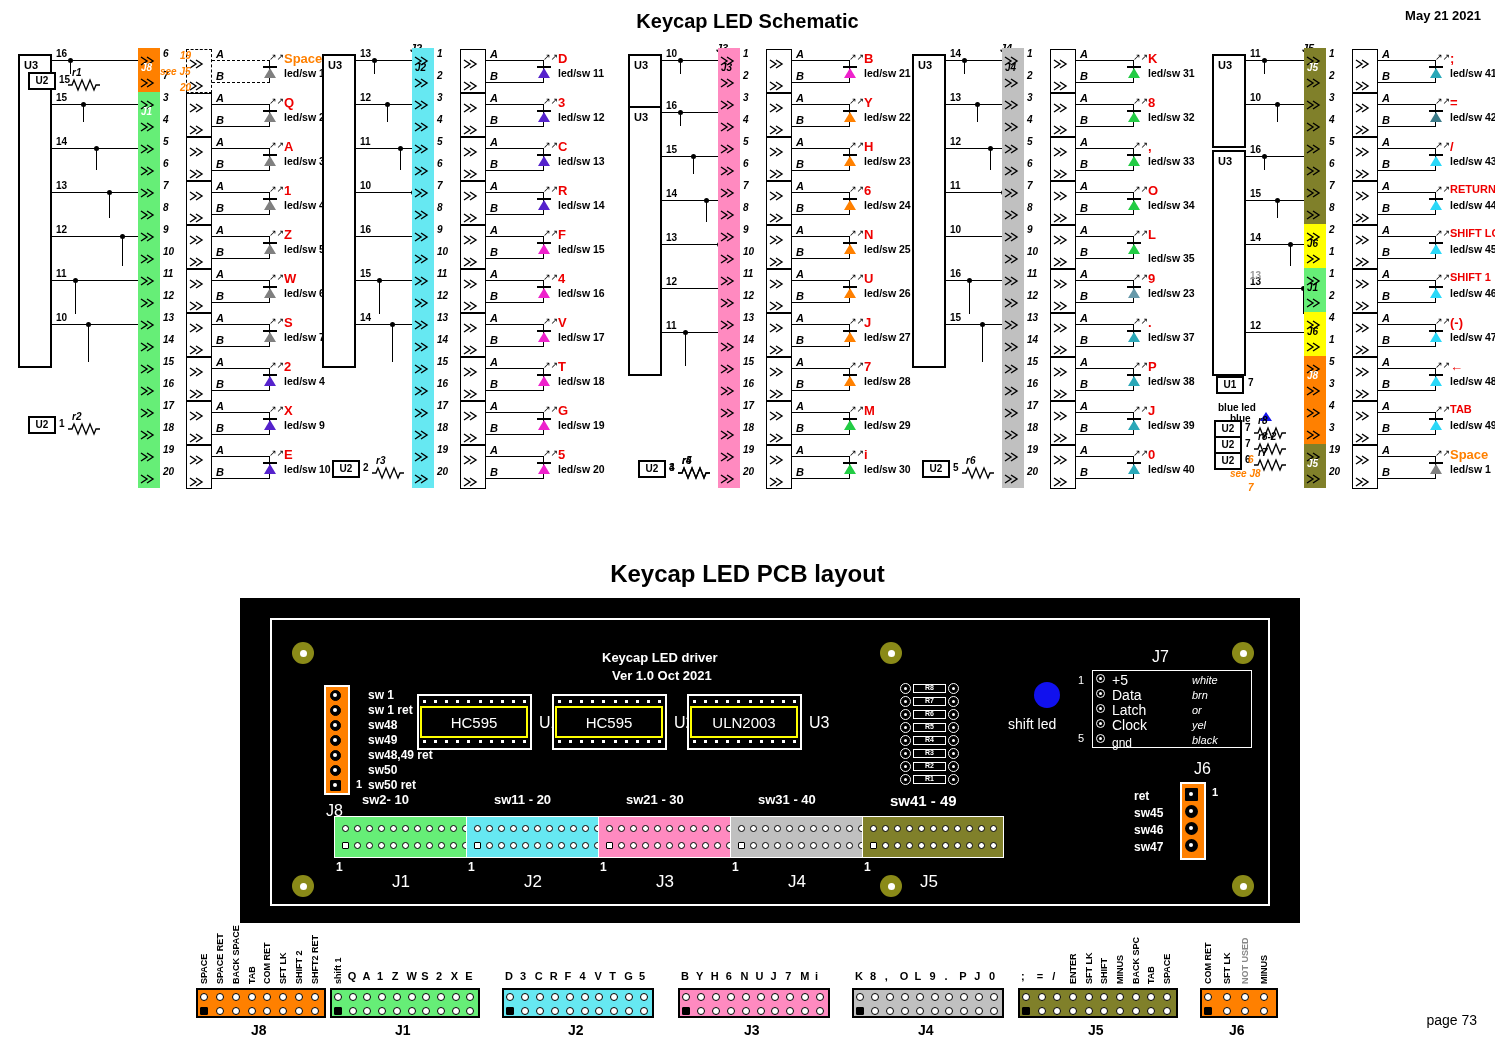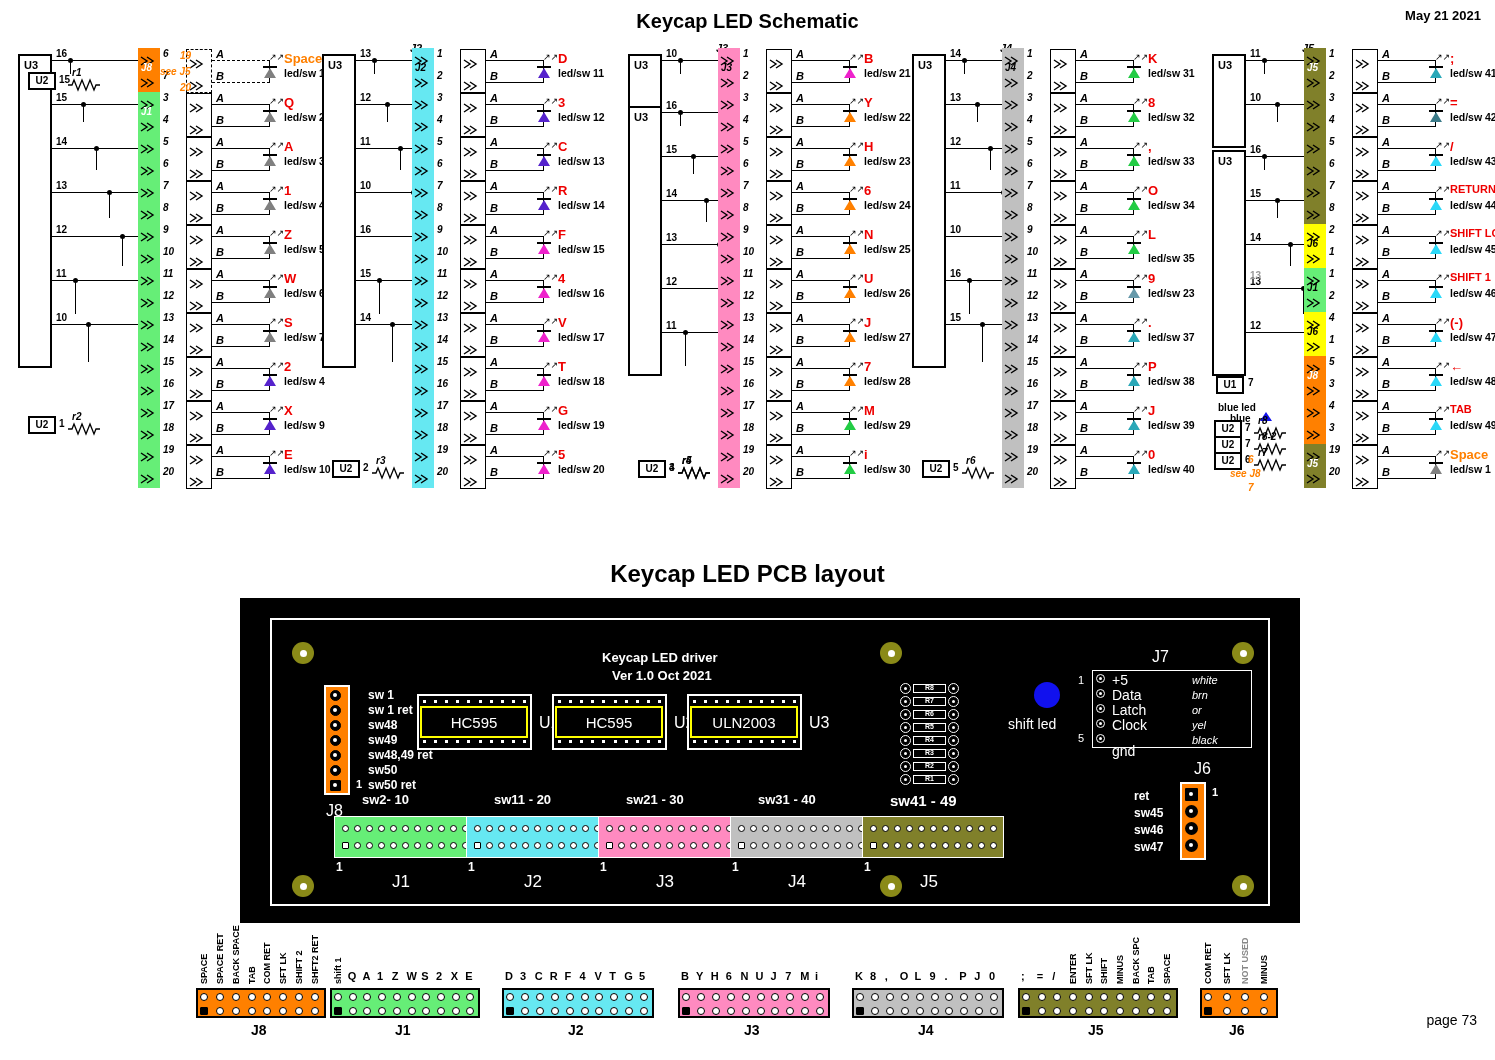--- a/index.html
+++ b/index.html
@@ -1798,21 +1798,21 @@
       <div style="position: absolute; left: 824px; top: 84px; width: 9px; height: 9px; border-radius: 50%; border: 1.5px solid rgb(255, 255, 255); box-sizing: border-box;"></div>
       <div style="position: absolute; left: 827px; top: 87px; width: 3px; height: 3px; border-radius: 50%; background: rgb(255, 255, 255);"></div>
       <div class="pcbtxt" style="left: 840px; top: 82px; font-size: 14px; font-weight: normal;">Latch</div>
       <div class="pcbtxt" style="left: 920px; top: 84px; font-size: 11px; font-style: italic; font-weight: normal;">or</div>
       <div style="position: absolute; left: 824px; top: 99px; width: 9px; height: 9px; border-radius: 50%; border: 1.5px solid rgb(255, 255, 255); box-sizing: border-box;"></div>
       <div style="position: absolute; left: 827px; top: 102px; width: 3px; height: 3px; border-radius: 50%; background: rgb(255, 255, 255);"></div>
       <div class="pcbtxt" style="left: 840px; top: 97px; font-size: 14px; font-weight: normal;">Clock</div>
       <div class="pcbtxt" style="left: 920px; top: 99px; font-size: 11px; font-style: italic; font-weight: normal;">yel</div>
       <div style="position: absolute; left: 824px; top: 114px; width: 9px; height: 9px; border-radius: 50%; border: 1.5px solid rgb(255, 255, 255); box-sizing: border-box;"></div>
       <div style="position: absolute; left: 827px; top: 117px; width: 3px; height: 3px; border-radius: 50%; background: rgb(255, 255, 255);"></div>
-      <div class="pcbtxt" style="left: 840px; top: 123px; font-size: 14px; font-weight: normal;">gnd</div>
+      <div class="pcbtxt" style="left: 840px; top: 116px; font-size: 12px; font-weight: normal;">gnd</div>
       <div class="pcbtxt" style="left: 920px; top: 114px; font-size: 11px; font-style: italic; font-weight: normal;">black</div>
       <div style="position: absolute; left: 52px; top: 65px; width: 26px; height: 110px; background: rgb(255, 128, 0); border: 2px solid rgb(255, 255, 255); box-sizing: border-box;"></div>
       <div style="position: absolute; left: 58px; top: 70px; width: 11px; height: 11px; border-radius: 50%; background: rgb(0, 0, 0); border: 1.5px solid rgb(0, 0, 0); box-sizing: border-box; box-shadow: 0px 0px 0px 0px;"></div>
       <div style="position: absolute; left: 61px; top: 73px; width: 4px; height: 4px; border-radius: 50%; background: rgb(255, 255, 255);"></div>
       <div class="pcbtxt" style="left: 96px; top: 68px; font-size: 12px;">sw 1</div>
       <div style="position: absolute; left: 58px; top: 85px; width: 11px; height: 11px; border-radius: 50%; background: rgb(0, 0, 0); border: 1.5px solid rgb(0, 0, 0); box-sizing: border-box; box-shadow: 0px 0px 0px 0px;"></div>
       <div style="position: absolute; left: 61px; top: 88px; width: 4px; height: 4px; border-radius: 50%; background: rgb(255, 255, 255);"></div>
       <div class="pcbtxt" style="left: 96px; top: 83px; font-size: 12px;">sw 1 ret</div>
       <div style="position: absolute; left: 58px; top: 100px; width: 11px; height: 11px; border-radius: 50%; background: rgb(0, 0, 0); border: 1.5px solid rgb(0, 0, 0); box-sizing: border-box; box-shadow: 0px 0px 0px 0px;"></div>
       <div style="position: absolute; left: 61px; top: 103px; width: 4px; height: 4px; border-radius: 50%; background: rgb(255, 255, 255);"></div>

